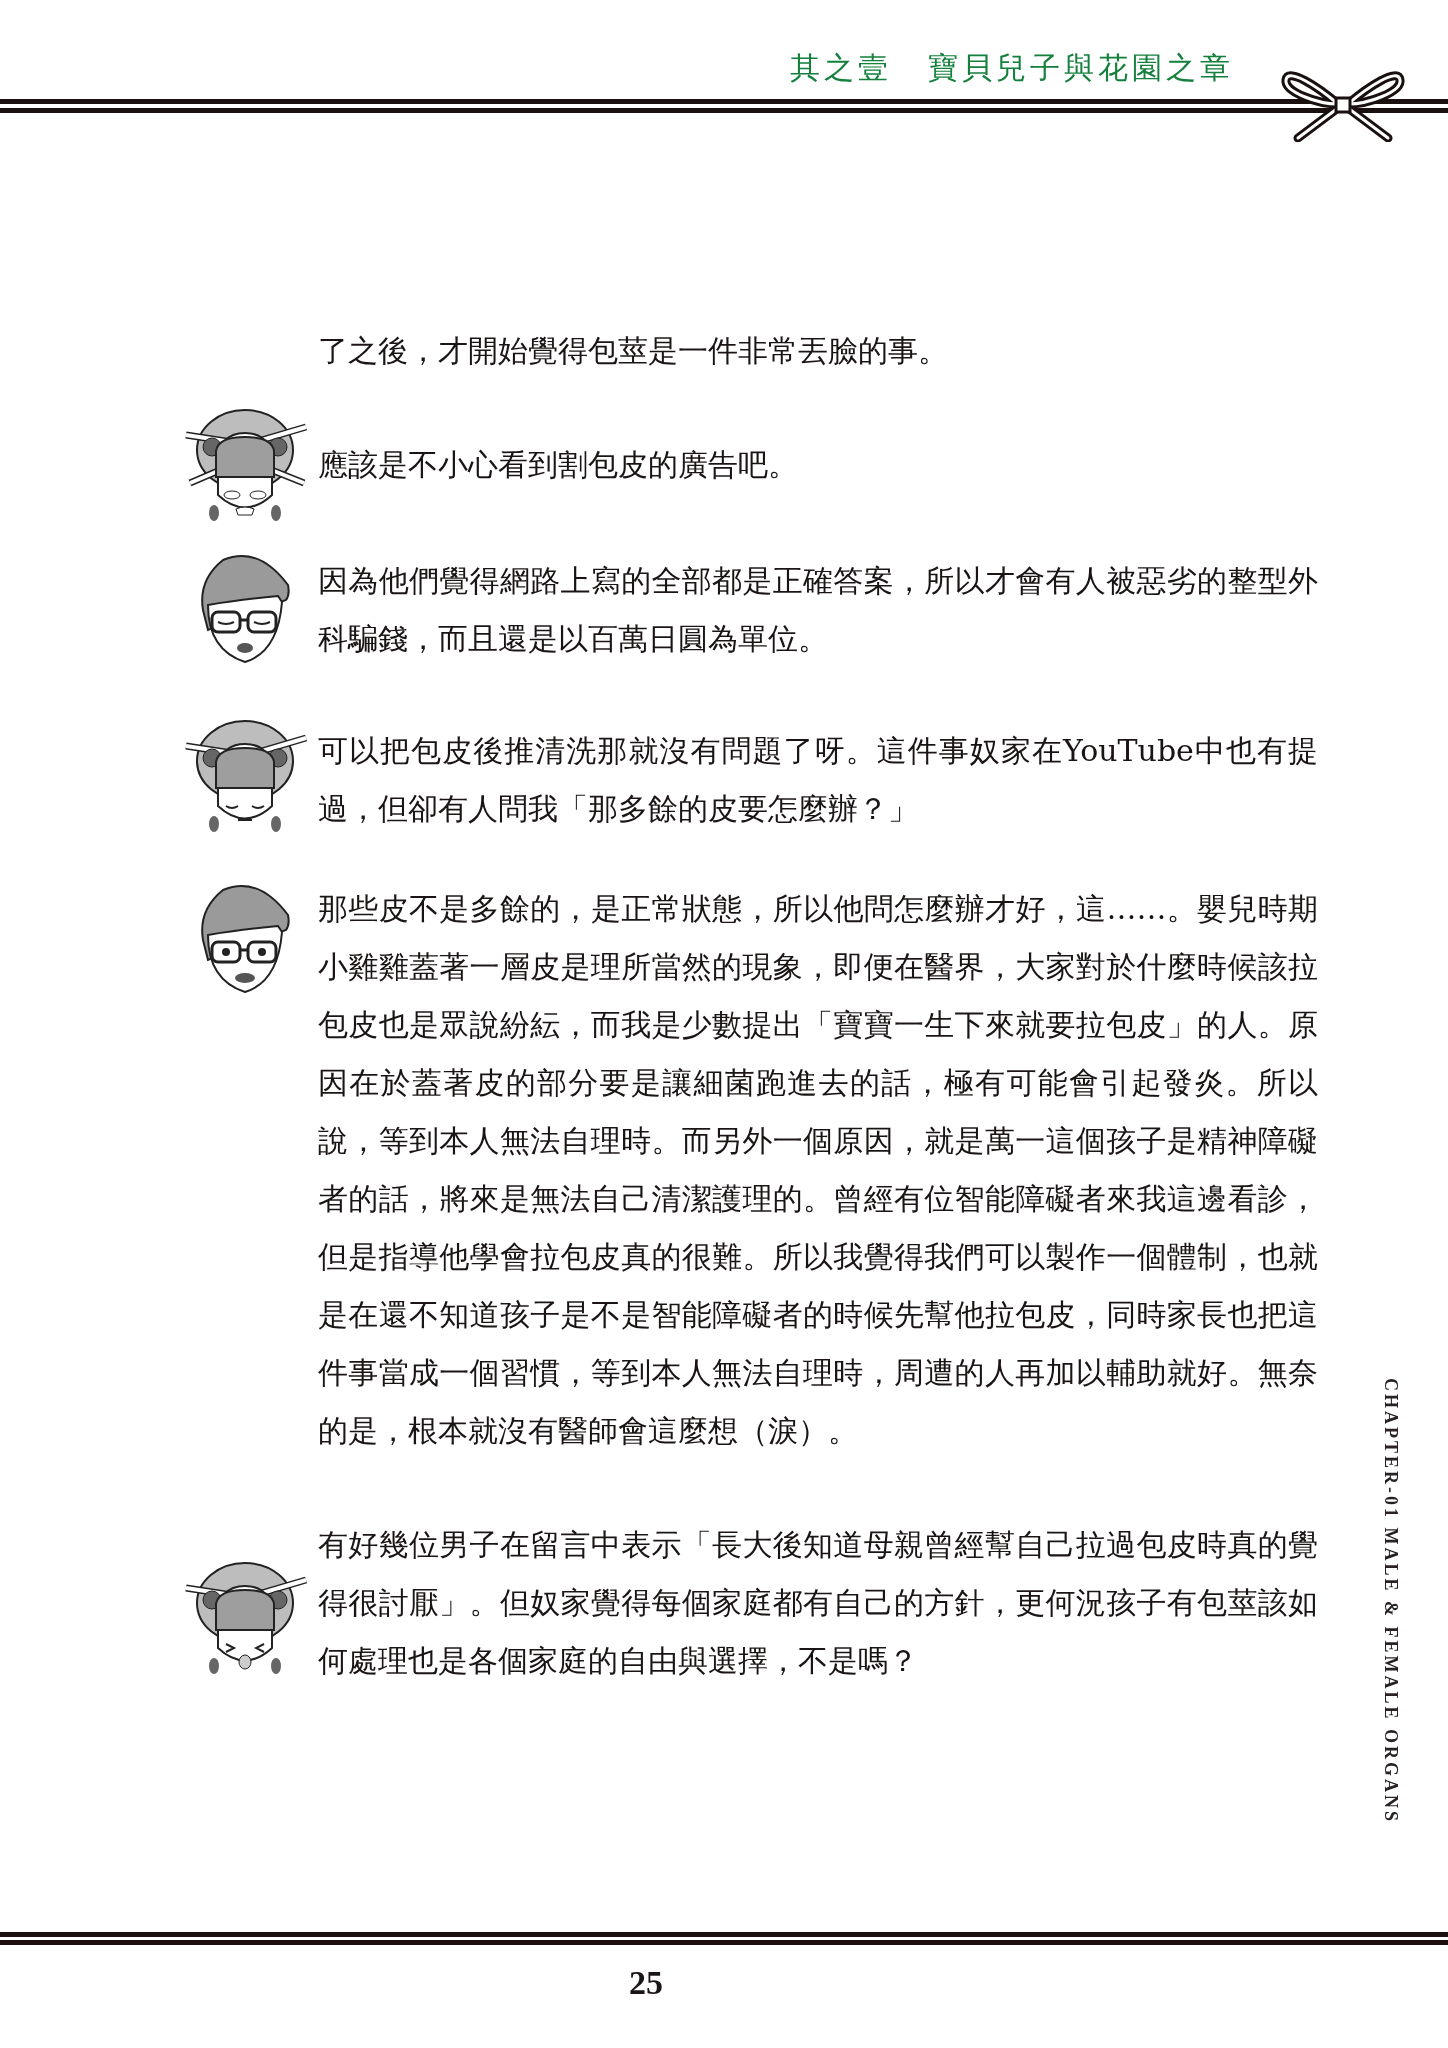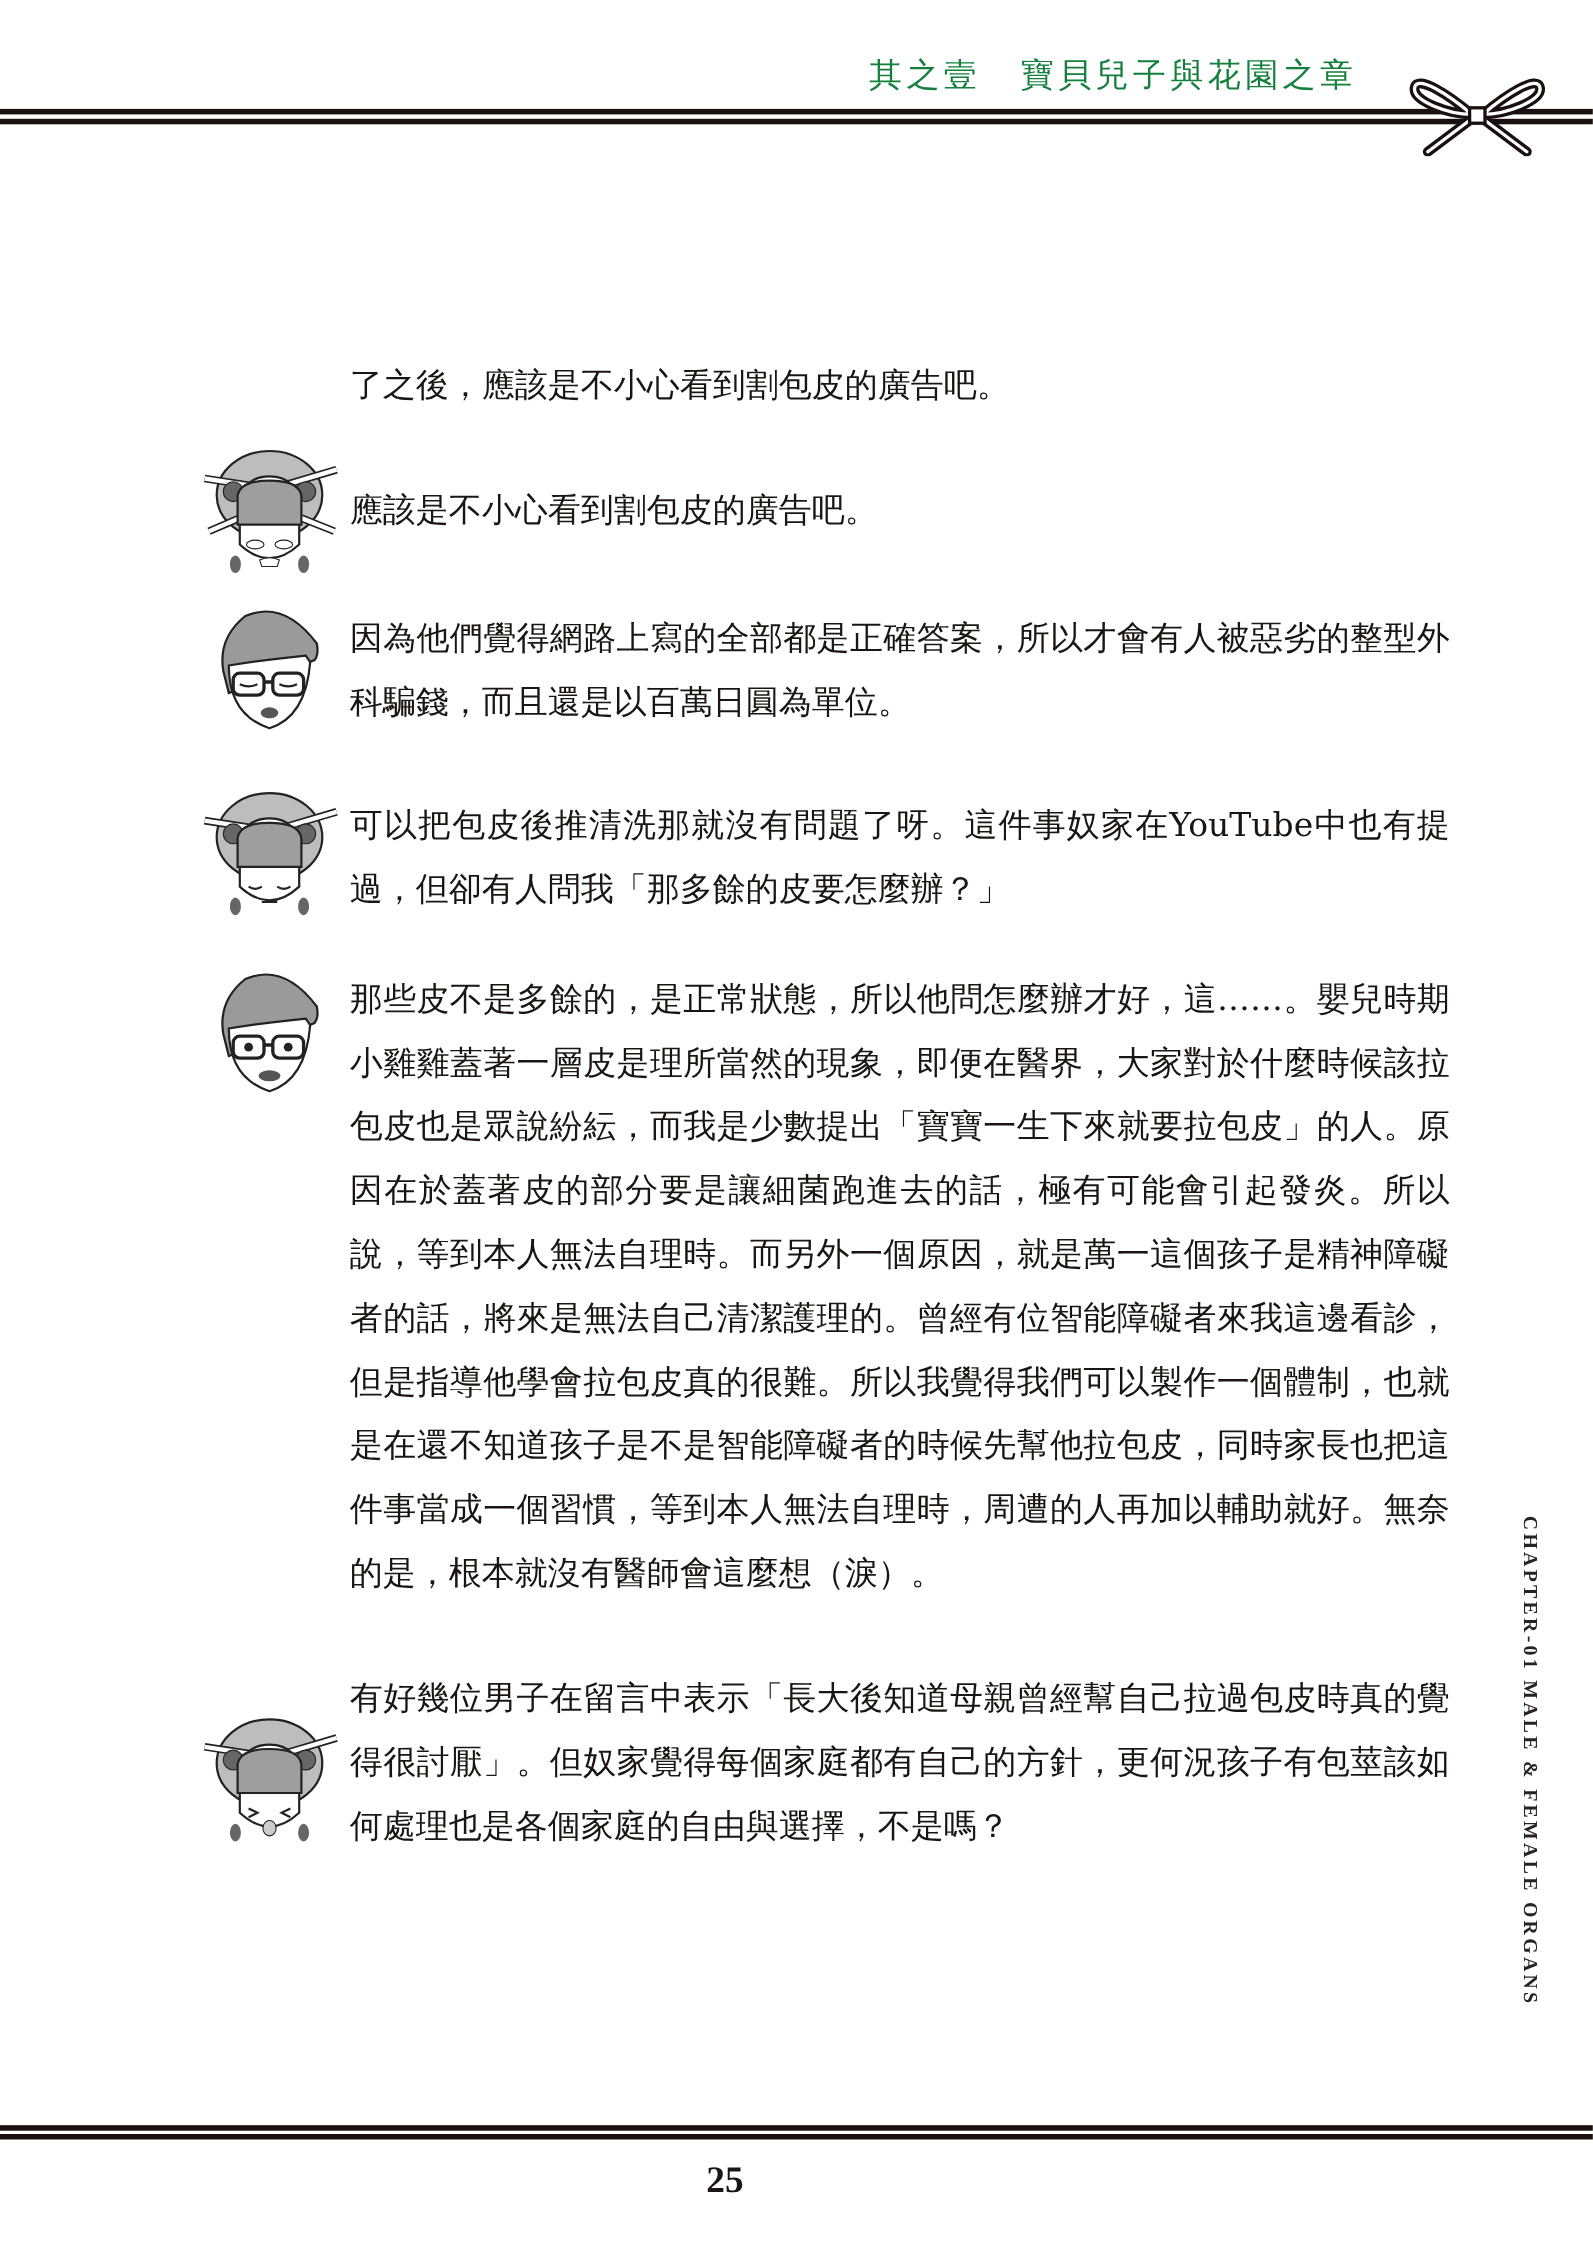--- a/index.html
+++ b/index.html
@@ -10,21 +10,21 @@
   .header-title .sep { display:inline-block; width:36px; }
   .rule { position:absolute; left:0; height:5px; background:#1a1010; }
   .bow { position:absolute; left:1270px; left:1270px; top:62px; width:130px; height:80px; }
   .body-block { position:absolute; left:318px; width:1000px; }
   .p { font-size:30px; line-height:58px; margin:0; white-space:normal; text-align:justify; }
   .p b { font-family:"DejaVu Sans","Liberation Sans",sans-serif; font-weight:normal; }
   .avatar { position:absolute; left:178px; width:134px; height:130px; }
   .side-text { position:absolute; left:1380px; top:1378px; writing-mode:vertical-rl; font-family:"Liberation Serif","DejaVu Serif",serif;
                font-size:18px; letter-spacing:3px; font-weight:bold; color:#2a2222; white-space:nowrap; }
   .page-no { position:absolute; top:1964px; left:0; width:1292px; text-align:center; font-family:"Liberation Serif",serif;
-             font-weight:bold; font-size:34px;padding-left:13px; }
+             font-weight:bold; font-size:34px; }
 </style>
 </head>
 <body>
 
 <div class="header-title">
   <span>其之壹</span><span class="sep"></span><span>寶貝兒子與花園之章</span>
 </div>
 <div class="rule" style="top:99px;width:1448px;"></div>
 <div class="rule" style="top:108px;width:1448px;"></div>
 <svg class="bow" viewBox="0 0 130 80" style="left:1278px;top:62px;">
@@ -37,21 +37,21 @@
   <g fill="none" stroke="#ffffff" stroke-width="3" stroke-linecap="round">
     <path d="M60 42 C40 25, 10 5, 8 18 C6 30, 40 42, 60 42 Z"></path>
     <path d="M70 42 C90 25, 120 5, 122 18 C124 30, 90 42, 70 42 Z"></path>
     <path d="M60 46 L20 76"></path>
     <path d="M70 46 L110 76"></path>
   </g>
   <rect x="58" y="36" width="14" height="14" fill="#fff" stroke="#1a1010" stroke-width="3"></rect>
 </svg>
 
 <div class="body-block" style="top:322px;">
-  <p class="p">了之後，應該是不小心看到割包皮的廣告吧。</p>
+  <p class="p">了之後，才開始覺得包莖是一件非常丟臉的事。</p>
 </div>
 
 <svg class="avatar" viewBox="0 0 134 130" style="top:395px;">
   <ellipse cx="67" cy="55" rx="48" ry="40" fill="#bdbdbd" stroke="#222" stroke-width="2"></ellipse>
   <line x1="8" y1="40" x2="60" y2="48" stroke="#222" stroke-width="7"></line>
     <line x1="8" y1="40" x2="60" y2="48" stroke="#fff" stroke-width="4"></line>
   <line x1="74" y1="48" x2="128" y2="32" stroke="#222" stroke-width="7"></line>
     <line x1="74" y1="48" x2="128" y2="32" stroke="#fff" stroke-width="4"></line>
   <line x1="12" y1="88" x2="40" y2="76" stroke="#222" stroke-width="7"></line>
     <line x1="12" y1="88" x2="40" y2="76" stroke="#fff" stroke-width="4"></line>

